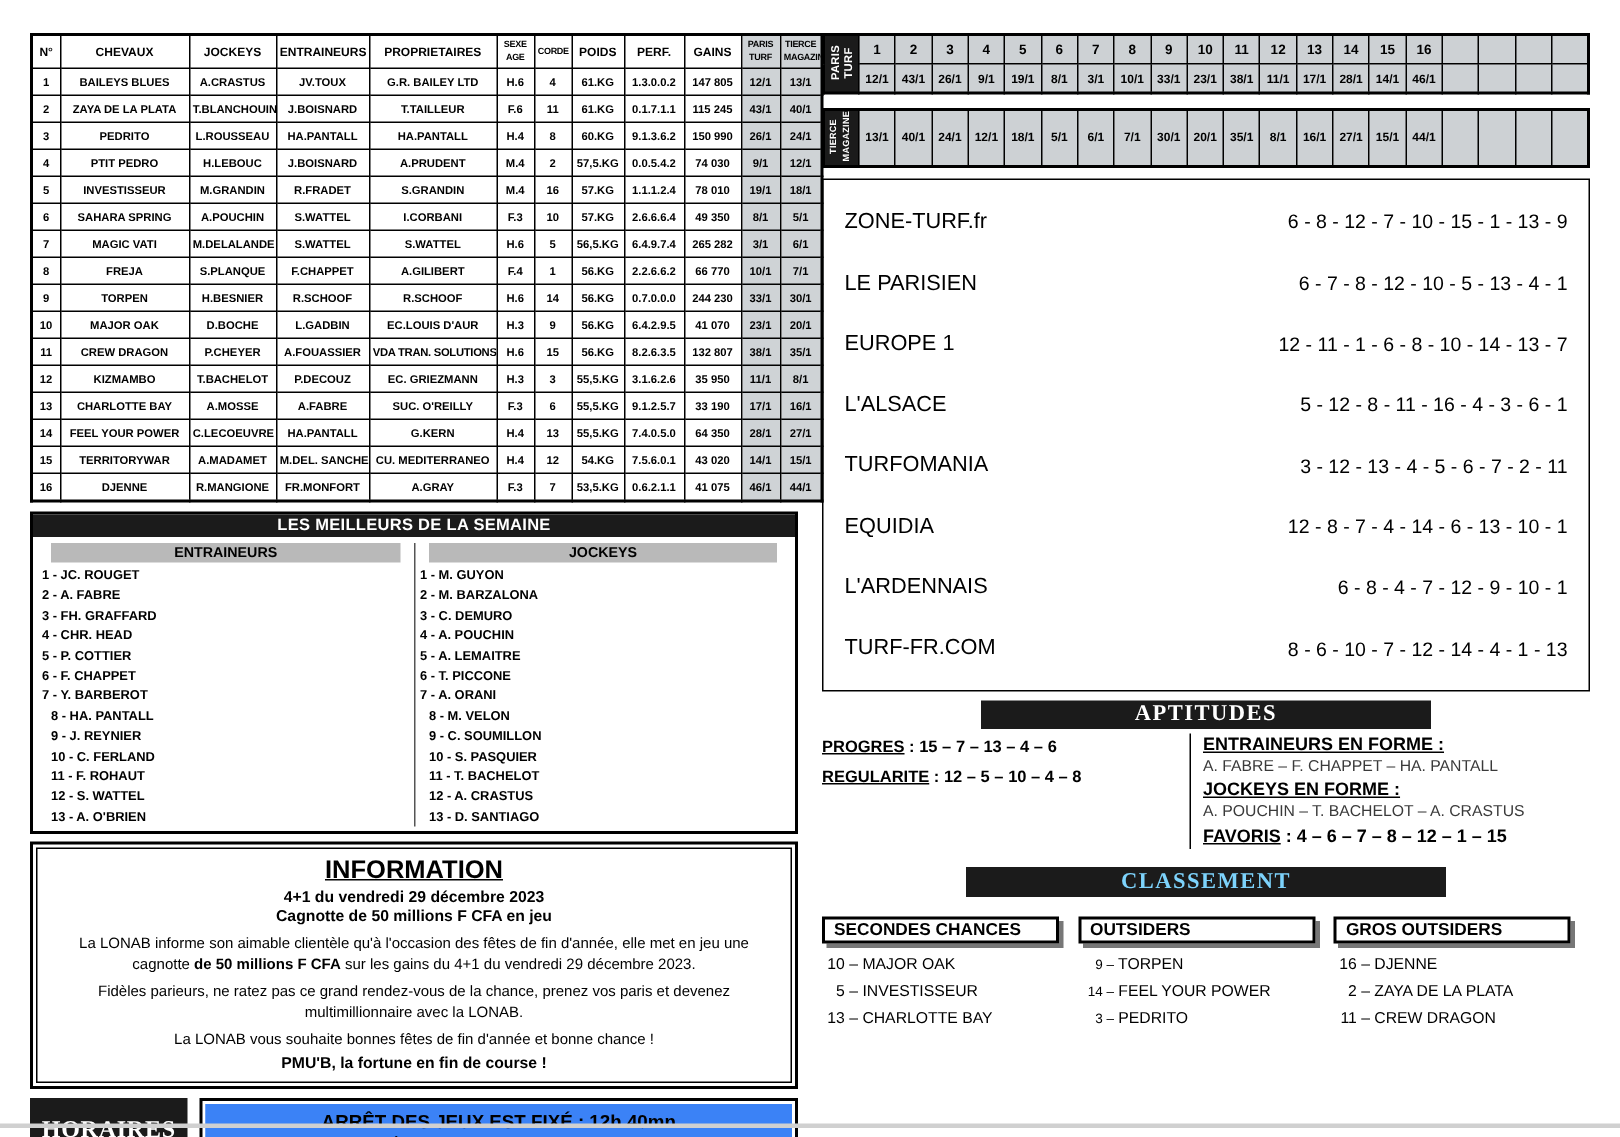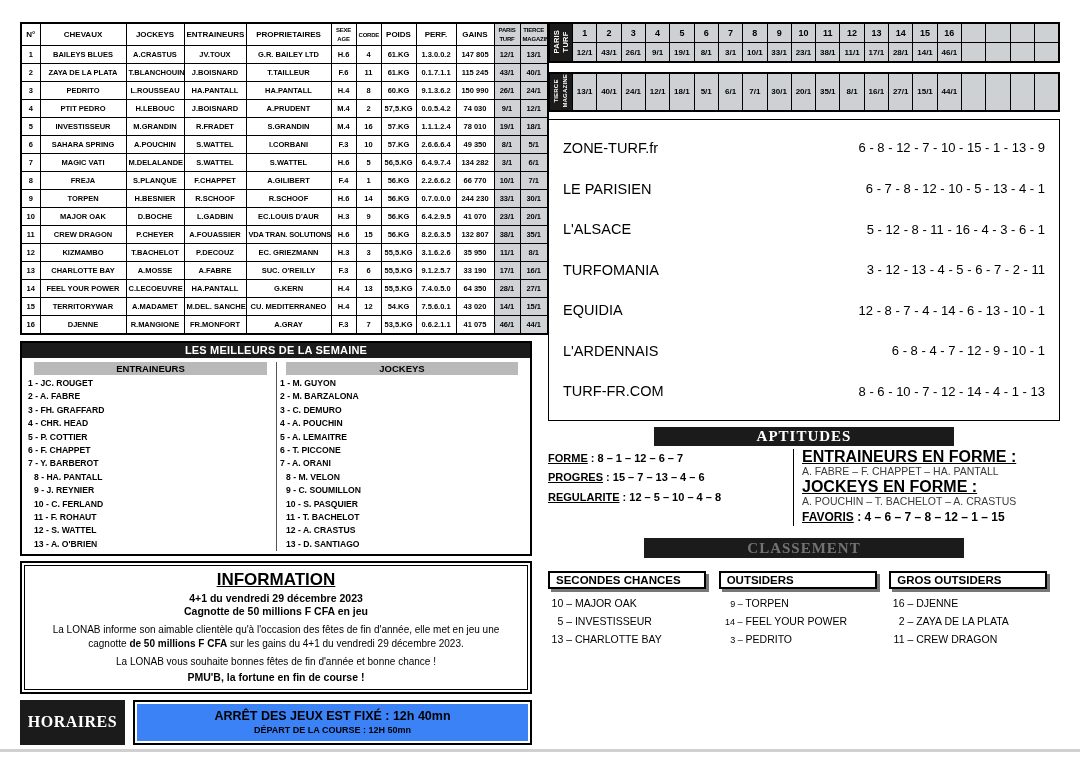--- a/index.html
+++ b/index.html
@@ -102,28 +102,28 @@
   
   .apt{margin-top:6px;}
   .apt-title{width:300px;margin:0 auto;background:#1b1b1b;color:#fff;
     font-family:"Liberation Serif",serif;font-weight:bold;font-size:15px;
     text-align:center;height:19px;line-height:19px;letter-spacing:1px;}
   .apt-body{display:flex;margin-top:3px;}
   .apt-left{width:245px;padding-right:6px;box-sizing:border-box;}
   .apt-right{flex:1;border-left:1.5px solid #000;padding-left:8px;box-sizing:border-box;}
   .apt-line{font-size:11px;font-weight:bold;height:19.5px;line-height:19.5px;white-space:nowrap;}
   .apt-line u{text-decoration:underline;}
-  .apt-h{font-size:16px;font-weight:bold;text-decoration:underline;line-height:15px;}
+  .apt-h{font-size:12px;font-weight:bold;text-decoration:underline;line-height:15px;}
   .apt-v{font-size:10.5px;line-height:15px;color:#3a3a3a;}
   .apt-fav{font-size:12px;font-weight:bold;line-height:17px;}
   .apt-fav u{text-decoration:underline;}
 
   
   .cls{margin-top:5px;}
-  .cls-title{width:320px;margin:12px auto;background:#1b1b1b;color:#737373;
+  .cls-title{width:320px;margin:12px auto;background:#1b1b1b;color:#7dd3fc;
     font-family:"Liberation Serif",serif;font-weight:bold;font-size:15px;
     text-align:center;height:20px;line-height:20px;letter-spacing:1px;}
   .cls-body{display:flex;margin-top:4px;}
   .cls-col{width:33.33%;box-sizing:border-box;padding-right:8px;}
   .cls-head{display:inline-block;border:2px solid #000;background:#fff;
     font-size:11.5px;font-weight:bold;padding:1px 8px 1px 6px;
     box-shadow:3px 3px 0 #777;margin-bottom:5px;min-width:140px;}
   .cls-item{font-size:10.5px;height:18px;line-height:18px;white-space:nowrap;}
   .cls-item .n{display:inline-block;width:24px;text-align:right;}
   .cls-item .n.sm{font-size:9px;}
@@ -265,21 +265,21 @@
           <tr>
             <td>7</td>
             <td class="l">MAGIC VATI</td>
             <td class="l">M.DELALANDE</td>
             <td class="l">S.WATTEL</td>
             <td class="l">S.WATTEL</td>
             <td>H.6</td>
             <td>5</td>
             <td class="sq">56,5.KG</td>
             <td class="sq">6.4.9.7.4</td>
-            <td class="sq">134 282</td>
+            <td class="sq">265 282</td>
             <td class="col-odds">3/1</td>
             <td class="col-odds">6/1</td>
           </tr>
           <tr>
             <td>8</td>
             <td class="l">FREJA</td>
             <td class="l">S.PLANQUE</td>
             <td class="l">F.CHAPPET</td>
             <td class="l">A.GILIBERT</td>
             <td>F.4</td>
@@ -456,20 +456,21 @@
     </div>
 
     <div class="info">
       <div class="info-in">
         <div class="info-title">INFORMATION</div>
         <div class="info-l1">4+1 du vendredi 29 décembre 2023</div>
         <div class="info-l2">Cagnotte de 50 millions F CFA en jeu</div>
         <div class="info-p">
           <span>La LONAB informe son aimable clientèle qu'à l'occasion des fêtes de fin d'année, elle met en jeu une cagnotte </span><b>de 50 millions F CFA</b><span> sur les gains du 4+1 du vendredi 29 décembre 2023.</span>
         </div>
+        <div class="info-p">Fidèles parieurs, ne ratez pas ce grand rendez-vous de la chance, prenez vos paris et devenez multimillionnaire avec la LONAB.</div>
         <div class="info-p">La LONAB vous souhaite bonnes fêtes de fin d'année et bonne chance !</div>
         <div class="info-last">PMU'B, la fortune en fin de course !</div>
       </div>
     </div>
 
     <div class="hor">
       <div class="hor-lab">HORAIRES</div>
       <div class="hor-box">
         <div class="hor-in">
           <div class="hor-t1">ARRÊT DES JEUX EST FIXÉ : 12h 40mn</div>
@@ -569,20 +570,24 @@
       <div id="prono-body">
           <div class="prono-row">
             <div class="prono-name">ZONE-TURF.fr</div>
             <div class="prono-nums">6 - 8 - 12 - 7 - 10 - 15 - 1 - 13 - 9</div>
           </div>
           <div class="prono-row">
             <div class="prono-name">LE PARISIEN</div>
             <div class="prono-nums">6 - 7 - 8 - 12 - 10 - 5 - 13 - 4 - 1</div>
           </div>
           <div class="prono-row">
+            <div class="prono-name">EUROPE 1</div>
+            <div class="prono-nums">12 - 11 - 1 - 6 - 8 - 10 - 14 - 13 - 7</div>
+          </div>
+          <div class="prono-row">
             <div class="prono-name">L'ALSACE</div>
             <div class="prono-nums">5 - 12 - 8 - 11 - 16 - 4 - 3 - 6 - 1</div>
           </div>
           <div class="prono-row">
             <div class="prono-name">TURFOMANIA</div>
             <div class="prono-nums">3 - 12 - 13 - 4 - 5 - 6 - 7 - 2 - 11</div>
           </div>
           <div class="prono-row">
             <div class="prono-name">EQUIDIA</div>
             <div class="prono-nums">12 - 8 - 7 - 4 - 14 - 6 - 13 - 10 - 1</div>
@@ -595,21 +600,20 @@
             <div class="prono-name">TURF-FR.COM</div>
             <div class="prono-nums">8 - 6 - 10 - 7 - 12 - 14 - 4 - 1 - 13</div>
           </div>
         </div>
     </div>
 
     <div class="apt">
       <div class="apt-title">APTITUDES</div>
       <div class="apt-body">
         <div class="apt-left">
-          <div class="apt-line"><u>FORME</u><span> :  8 – 1 – 12 – 6 – 7</span></div>
           <div class="apt-line"><u>PROGRES</u><span> :  15 – 7 – 13 – 4 – 6</span></div>
           <div class="apt-line"><u>REGULARITE</u><span> : 12 – 5 – 10 – 4 – 8</span></div>
         </div>
         <div class="apt-right">
           <div class="apt-h">ENTRAINEURS EN FORME :</div>
           <div class="apt-v">A. FABRE – F. CHAPPET – HA. PANTALL</div>
           <div class="apt-h">JOCKEYS EN FORME :</div>
           <div class="apt-v">A. POUCHIN – T. BACHELOT – A. CRASTUS</div>
           <div class="apt-fav"><u>FAVORIS</u><span> : 4 – 6 – 7 – 8 – 12 – 1 – 15</span></div>
         </div>

